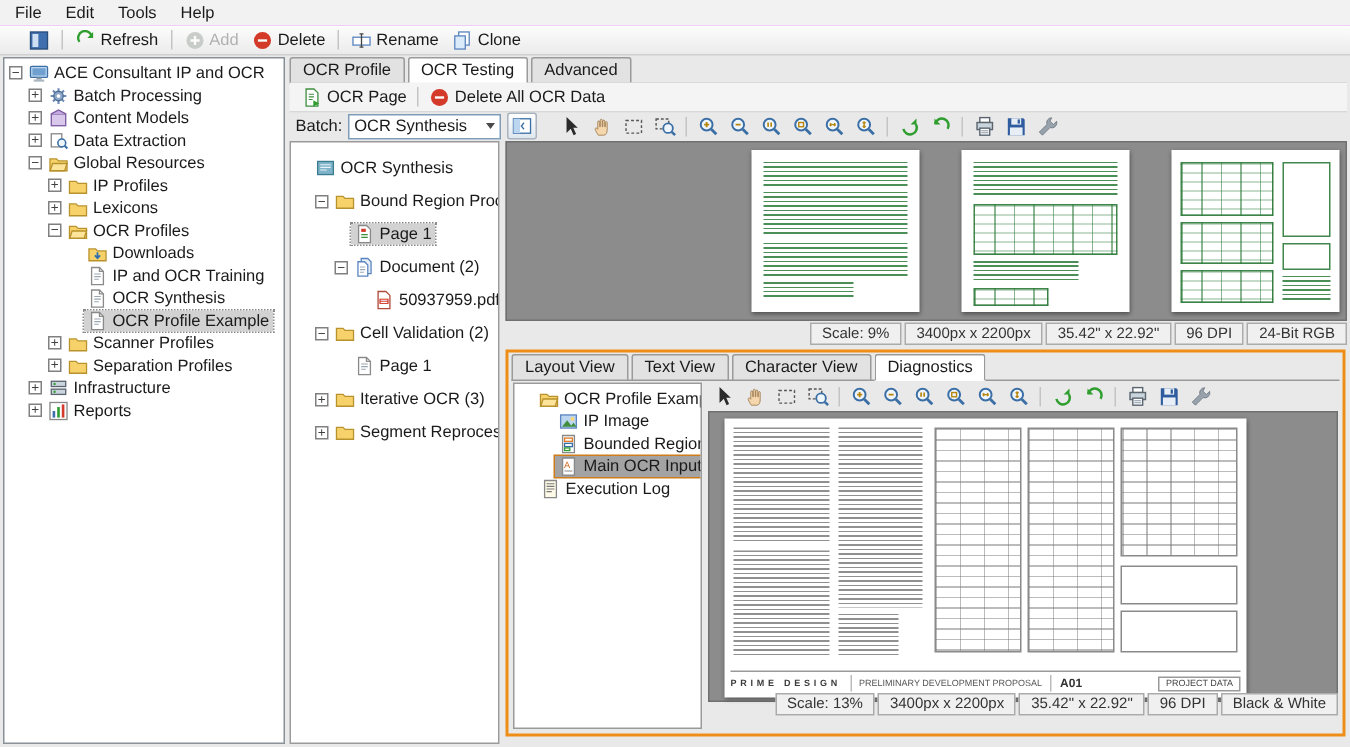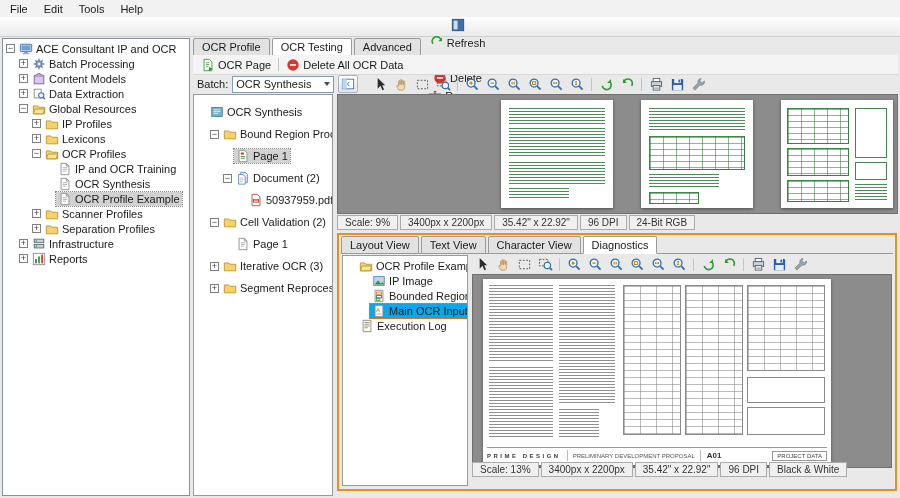--- a/index.html
+++ b/index.html
@@ -4,35 +4,35 @@
 <style>
   html,body{margin:0;padding:0;}
   body{width:900px;height:498px;position:relative;overflow:hidden;background:#e9e9e9;
        font-family:"Liberation Sans","DejaVu Sans",sans-serif;font-size:11px;color:#1a1a1a;}
   .icon{display:inline-flex;line-height:0;}
   .icon svg{width:14px;height:14px;display:block;}
 
   
   .menubar{position:absolute;left:0;top:0;right:0;height:17px;background:#f2f2f2;border-bottom:5px solid #d946ef;display:flex;align-items:center;padding-left:2px;}
   .menu-item{padding:1px 8px;cursor:default;}
-  .toolbar{position:absolute;left:0;top:17px;right:0;height:19px;background:linear-gradient(#fdfdfd,#ebebeb);border-bottom:1px solid #cfcfcf;display:flex;align-items:center;padding-left:15px;gap:1px;flex-direction:column;}
+  .toolbar{position:absolute;left:0;top:17px;right:0;height:19px;background:linear-gradient(#fdfdfd,#ebebeb);border-bottom:1px solid #cfcfcf;display:flex;align-items:center;padding-left:15px;gap:1px;}
   .tb-btn{display:inline-flex;align-items:center;gap:3px;padding:1px 4px;border-radius:2px;}
   .tb-btn.disabled{color:#9b9b9b;opacity:.75;filter:grayscale(55%);}
   .tb-sep{width:1px;height:13px;background:#c4c4c4;margin:0 3px;display:inline-block;}
 
   
   .nav-panel{position:absolute;left:2px;top:38px;width:186px;bottom:2px;background:#fff;border:1px solid #8a9097;overflow:hidden;}
   .splitter{position:absolute;left:190px;top:38px;bottom:2px;width:3px;cursor:col-resize;}
   .tree{padding-top:2px;}
   .trow{display:flex;align-items:center;height:15px;white-space:nowrap;}
   .exp{width:9px;height:9px;min-width:9px;border:1px solid #808080;background:#fff;color:#404040;font-size:9px;line-height:1;display:inline-flex;align-items:center;justify-content:center;margin-right:2px;box-sizing:border-box;}
   .exp-sp{width:11px;min-width:11px;display:inline-block;}
   .rowbox{display:inline-flex;align-items:center;gap:3px;padding:0 2px;}
   .sel-gray{background:#d2d2d2;outline:1px dotted #8a8a8a;}
-  .sel-orange{background:#0ea5e9;outline:1px solid #cf7d1a;}
+  .sel-orange{background:#a3a3a3;outline:1px solid #cf7d1a;}
 
   
   .tabs{display:flex;align-items:flex-end;border-bottom:1px solid #9a9a9a;}
   .main-tabs{position:absolute;left:193px;top:37px;right:2px;height:18px;}
   .tab{background:#e2e2e2;border:1px solid #9a9a9a;padding:2px 8px;margin-right:2px;border-radius:2px 2px 0 0;margin-bottom:-1px;}
   .tab.active{background:#fff;border-bottom:1px solid #fff;font-weight:normal;}
   .actions-row{position:absolute;left:193px;top:55px;right:2px;height:19px;background:#f4f4f4;border-bottom:1px solid #d8d8d8;display:flex;align-items:center;padding-left:4px;}
   .row3{position:absolute;left:193px;top:74px;right:2px;height:20px;display:flex;align-items:center;gap:4px;padding-left:4px;}
   .select{display:inline-flex;align-items:center;justify-content:space-between;width:102px;height:17px;border:1px solid #7f9db9;background:#fff;padding:0 3px;box-sizing:border-box;}
   .dd-arrow{width:0;height:0;border-left:3.5px solid transparent;border-right:3.5px solid transparent;border-top:4px solid #4a4a4a;margin-left:4px;}
@@ -50,21 +50,21 @@
 
   
   .viewer-top{position:absolute;left:337px;top:94px;right:2px;height:120px;background:#8c8c8c;border:1px solid #707070;box-sizing:border-box;}
   .thumb{position:absolute;top:5px;width:112px;height:108px;background:#fff;box-shadow:0 1px 3px rgba(0,0,0,.45);}
   .t1{left:163px;}.t2{left:303px;}.t3{left:443px;}
   .gl{position:absolute;background:repeating-linear-gradient(to bottom,rgba(44,122,57,.85) 0 1px,transparent 1px 3px);}
   .gt{position:absolute;border:1px solid rgba(44,122,57,.9);background:repeating-linear-gradient(to bottom,rgba(44,122,57,.55) 0 1px,transparent 1px 6px),repeating-linear-gradient(to right,rgba(44,122,57,.55) 0 1px,transparent 1px 13px);box-sizing:border-box;}
   .gb{position:absolute;border:1px solid rgba(44,122,57,.9);box-sizing:border-box;}
 
   
-  .status{display:flex;align-items:center;gap:2px;}
+  .status{display:flex;align-items:center;gap:2px;justify-content:flex-end;}
   .status-top{position:absolute;left:337px;top:215px;right:2px;height:15px;}
   .seg{height:15px;display:inline-flex;align-items:center;padding:0 7px;border:1px solid #ababab;background:#f0f0f0;font-size:10px;color:#333;box-sizing:border-box;white-space:nowrap;}
 
   
   .diag-panel{position:absolute;left:337px;top:233px;right:3px;height:258px;border:2px solid #ee8e17;background:#e9e9e9;box-sizing:border-box;}
   .diag-tabs{position:absolute;left:2px;top:1px;right:2px;height:17px;}
   .diag-tree-panel{position:absolute;left:3px;top:20px;width:126px;bottom:3px;background:#fff;border:1px solid #9a9a9a;overflow:hidden;box-sizing:border-box;}
   .tb2-bottom{position:absolute;left:133px;top:20px;right:3px;height:19px;}
   .viewer-bottom{position:absolute;left:133px;top:39px;right:3px;bottom:21px;background:#8c8c8c;border:1px solid #707070;box-sizing:border-box;}
   .status-bottom{position:absolute;left:133px;right:3px;bottom:12px;height:16px;}
@@ -243,20 +243,32 @@
         <div class="trow" style="padding-left: 29px;">
           <span class="exp">−</span>
           <span class="rowbox">
             <span class="icon">
               <svg viewBox="0 0 16 16">
                 <path d="M1.5 4.5h5L8 6h6.5v7.5H1.5z" fill="#f7d26b" stroke="#b8922c"></path>
                 <path d="M3.5 8h11l-1.8 5.5H1.7z" fill="#fce49a" stroke="#b8922c"></path>
               </svg>
             </span>
             <span class="tlabel">OCR Profiles</span>
+          </span>
+        </div>
+        <div class="trow" style="padding-left: 42px;">
+          <span class="exp-sp"></span>
+          <span class="rowbox">
+            <span class="icon">
+              <svg viewBox="0 0 16 16">
+                <path d="M1.5 4.5h5l1.5 1.5h6.5v7.5H1.5z" fill="#f7d26b" stroke="#b8922c"></path>
+                <path d="M8 7v4M6 9.5L8 11.5l2-2" stroke="#2f6fae" stroke-width="1.4" fill="none"></path>
+              </svg>
+            </span>
+            <span class="tlabel">Downloads</span>
           </span>
         </div>
         <div class="trow" style="padding-left: 42px;">
           <span class="exp-sp"></span>
           <span class="rowbox">
             <span class="icon">
               <svg viewBox="0 0 16 16">
                 <path d="M3.5 1.5h6l3 3v10h-9z" fill="#fff" stroke="#8a8a8a"></path>
                 <path d="M9.5 1.5v3h3" fill="none" stroke="#8a8a8a"></path>
                 <path d="M5.5 6.5h5M5.5 8.5h5M5.5 10.5h3.5" stroke="#9aa6b0" stroke-width=".9"></path>

